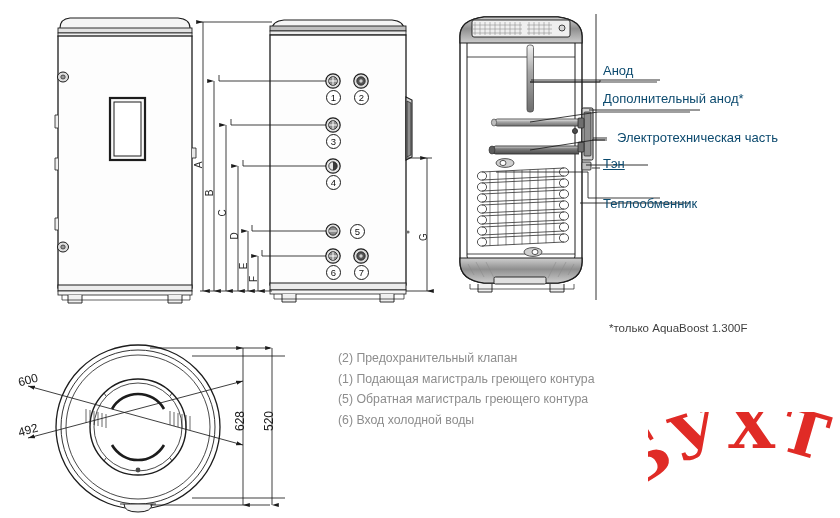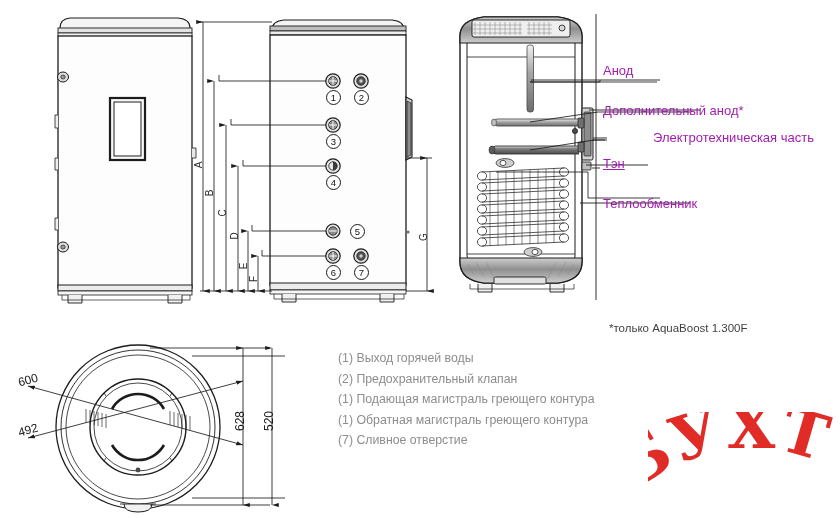--- a/index.html
+++ b/index.html
@@ -34,21 +34,21 @@
   }
   #legend .legend-item {
     font-size: 12.3px;
     color: #8d8d8d;
     line-height: 20.6px;
     white-space: nowrap;
   }
   
   .callout-label {
     font-size: 13px;
-    color: #a21caf;
+    color: #0c4a6e;
   }
   .footnote {
     font-size: 11.5px;
     color: #3f3f3f;
     margin-top: 40px;
   }
   
   .dim-letter {
     font-size: 10px;
     color: #2a2a2a;
@@ -416,38 +416,37 @@
 
   <div class="txt dim-letter rot90" style="left:196px; top:160px;">A</div>
   <div class="txt dim-letter rot90" style="left:207px; top:188px;">B</div>
   <div class="txt dim-letter rot90" style="left:219px; top:208px;">C</div>
   <div class="txt dim-letter rot90" style="left:231px; top:231px;">D</div>
   <div class="txt dim-letter rot90" style="left:241px; top:261px;">E</div>
   <div class="txt dim-letter rot90" style="left:251px; top:274px;">F</div>
   <div class="txt dim-letter rot90" style="left:420px; top:232px;">G</div>
 
   <div class="txt callout-label" style="left:603px; top:64px;">Анод</div>
-  <div class="txt callout-label" style="left:603px; top:104px;text-align:right;">Дополнительный анод*</div>
-  <div class="txt callout-label" style="left:617px; top:131px;margin-left:36px;">Электротехническая часть</div>
+  <div class="txt callout-label" style="left:603px; top:92px;text-align:right;">Дополнительный анод*</div>
+  <div class="txt callout-label" style="left:617px; top:131px;">Электротехническая часть</div>
   <div class="txt callout-label" style="left:603px; top:157px;text-decoration:underline;">Тэн</div>
   <div class="txt callout-label" style="left:603px; top:197px;text-align:right;">Теплообменник</div>
 
   <div class="txt footnote" style="left:609px; top:283px;">*только AquaBoost 1.300F</div>
 
   <div class="txt dim-num rot-dia" style="left:18px; top:374px;">600</div>
   <div class="txt dim-num rot-dia" style="left:18px; top:424px;">492</div>
   <div class="txt dim-num rot90" style="left:230px; top:415px;">628</div>
   <div class="txt dim-num rot90" style="left:259px; top:415px;">520</div>
 
   <div id="legend">
-    <div class="legend-item">(1) Выход горячей воды</div>
     <div class="legend-item">(2) Предохранительный клапан</div>
     <div class="legend-item">(1) Подающая магистраль греющего контура</div>
-    <div class="legend-item">(1) Обратная магистраль греющего контура</div>
-    <div class="legend-item">(7) Сливное отверстие</div>
+    <div class="legend-item">(5) Обратная магистраль греющего контура</div>
+    <div class="legend-item">(6) Вход холодной воды</div>
   </div>
 
   <svg id="watermark" viewBox="0 0 200 78">
     <defs>
       <path id="arcPath" d="M6,66 Q100,8 196,62" fill="none"></path>
     </defs>
     <text>
       <textPath href="#arcPath" startOffset="50%" text-anchor="middle">БУХТА</textPath>
     </text>
   </svg>

